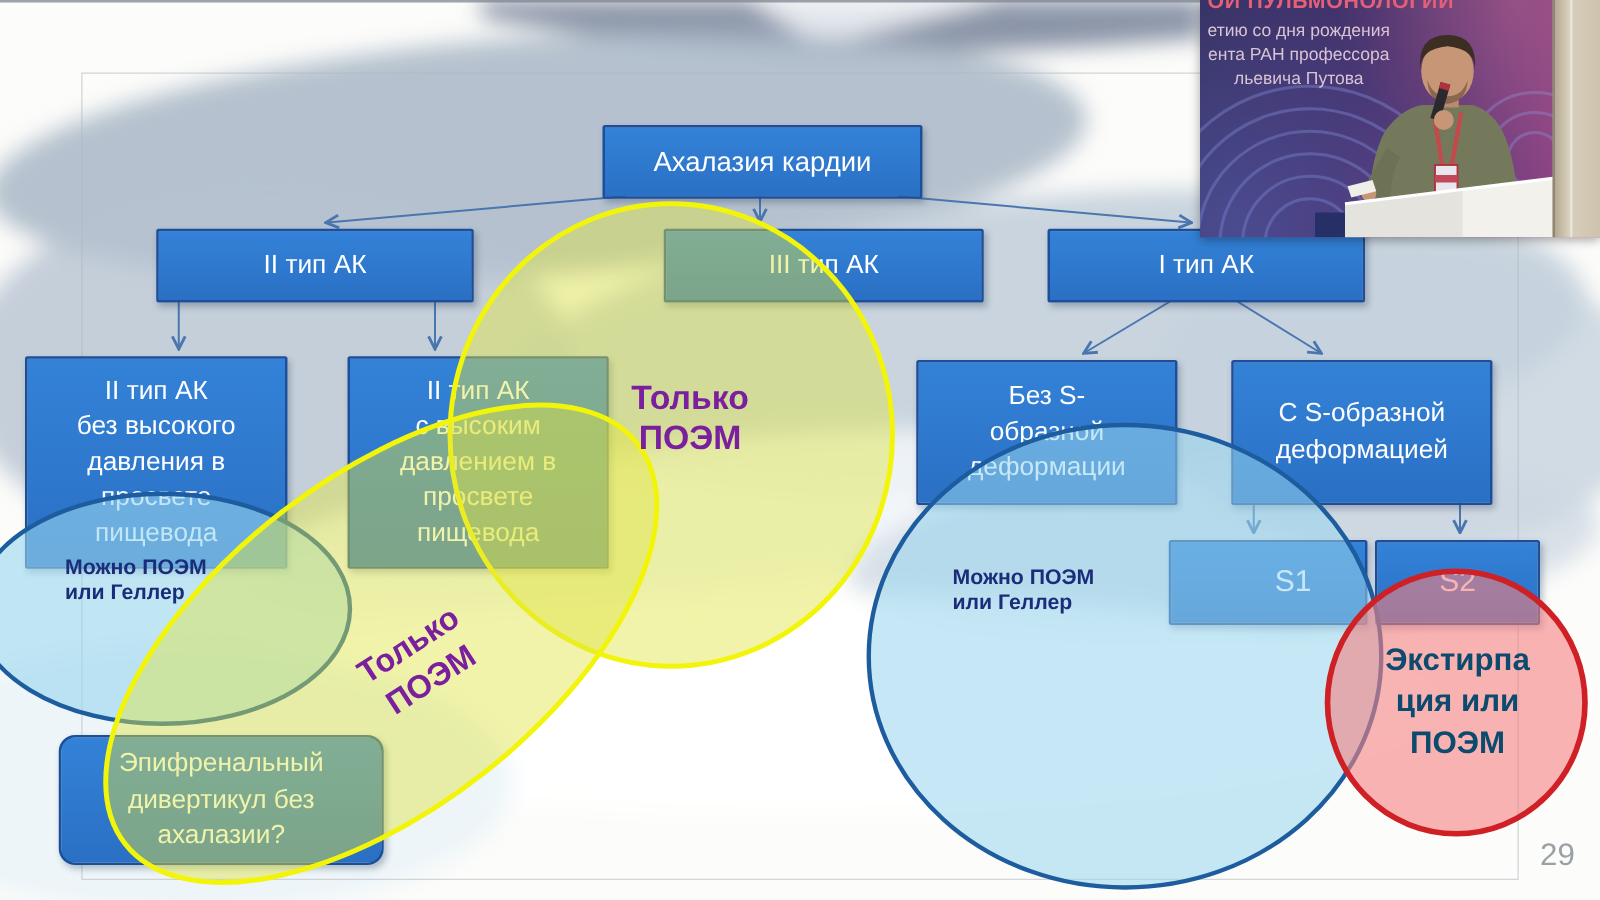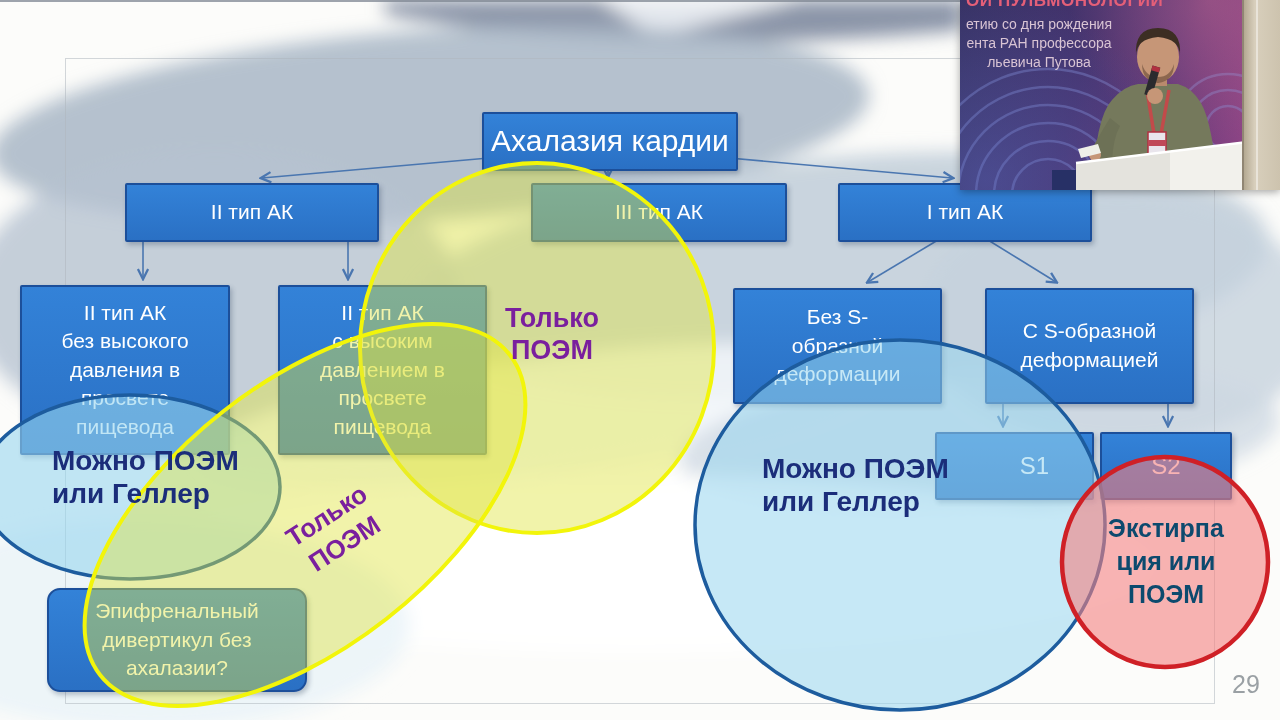--- a/index.html
+++ b/index.html
@@ -7,24 +7,24 @@
           background:#fcfcfa;font-family:"Liberation Sans",sans-serif;}
   .layer{position:absolute;left:0;top:0;width:1280px;height:720px;pointer-events:none;}
   .topline{position:absolute;left:0;top:0;width:1280px;height:2px;background:#7d8591;opacity:.75;}
   .slide-frame{position:absolute;left:65px;top:58px;width:1148px;height:644px;
                border:1px solid rgba(175,182,190,.55);}
   .box{position:absolute;display:flex;align-items:center;justify-content:center;text-align:center;
        background:linear-gradient(180deg,#3382d8 0%,#2a70c4 100%);
        border:2px solid #1c4f9a;border-radius:2px;color:#ffffff;
        font-size:21px;line-height:1.36;white-space:pre-line;
        box-shadow:2px 3px 5px rgba(40,60,90,.3);}
-  .box.root{font-size:30px;margin-top:12px;}
+  .box.root{font-size:22px;}
   .box.sbox{font-size:24px;}
   .bubble-text{position:absolute;font-weight:bold;white-space:pre-line;line-height:1.18;}
-  .txt-navy{color:#1b2d7a;font-size:28px;text-align:left;}
+  .txt-navy{color:#1b2d7a;font-size:17px;text-align:left;}
   .txt-purple{color:#7a1f9e;font-size:27px;text-align:center;}
   .txt-purple-tilt{color:#7a1f9e;font-size:26px;text-align:center;transform:rotate(-33deg);line-height:1.25;}
   .txt-red{color:#0c4a6e;font-size:25px;text-align:center;line-height:1.32;}
   .page-number{position:absolute;left:1232px;top:670px;font-size:25px;color:#9aa0a4;}
   
   .video{position:absolute;left:960px;top:0;width:320px;height:190px;overflow:hidden;
          background:linear-gradient(105deg,#373264 0%,#45336e 38%,#5c3878 62%,#8a4484 85%,#a04e8c 100%);
          box-shadow:0 2px 8px rgba(0,0,0,.35);}
   .video .glow{position:absolute;left:0;top:0;width:100%;height:100%;
          background:radial-gradient(circle at 78% 0%,rgba(235,120,150,.35) 0%,rgba(235,120,150,0) 45%),

